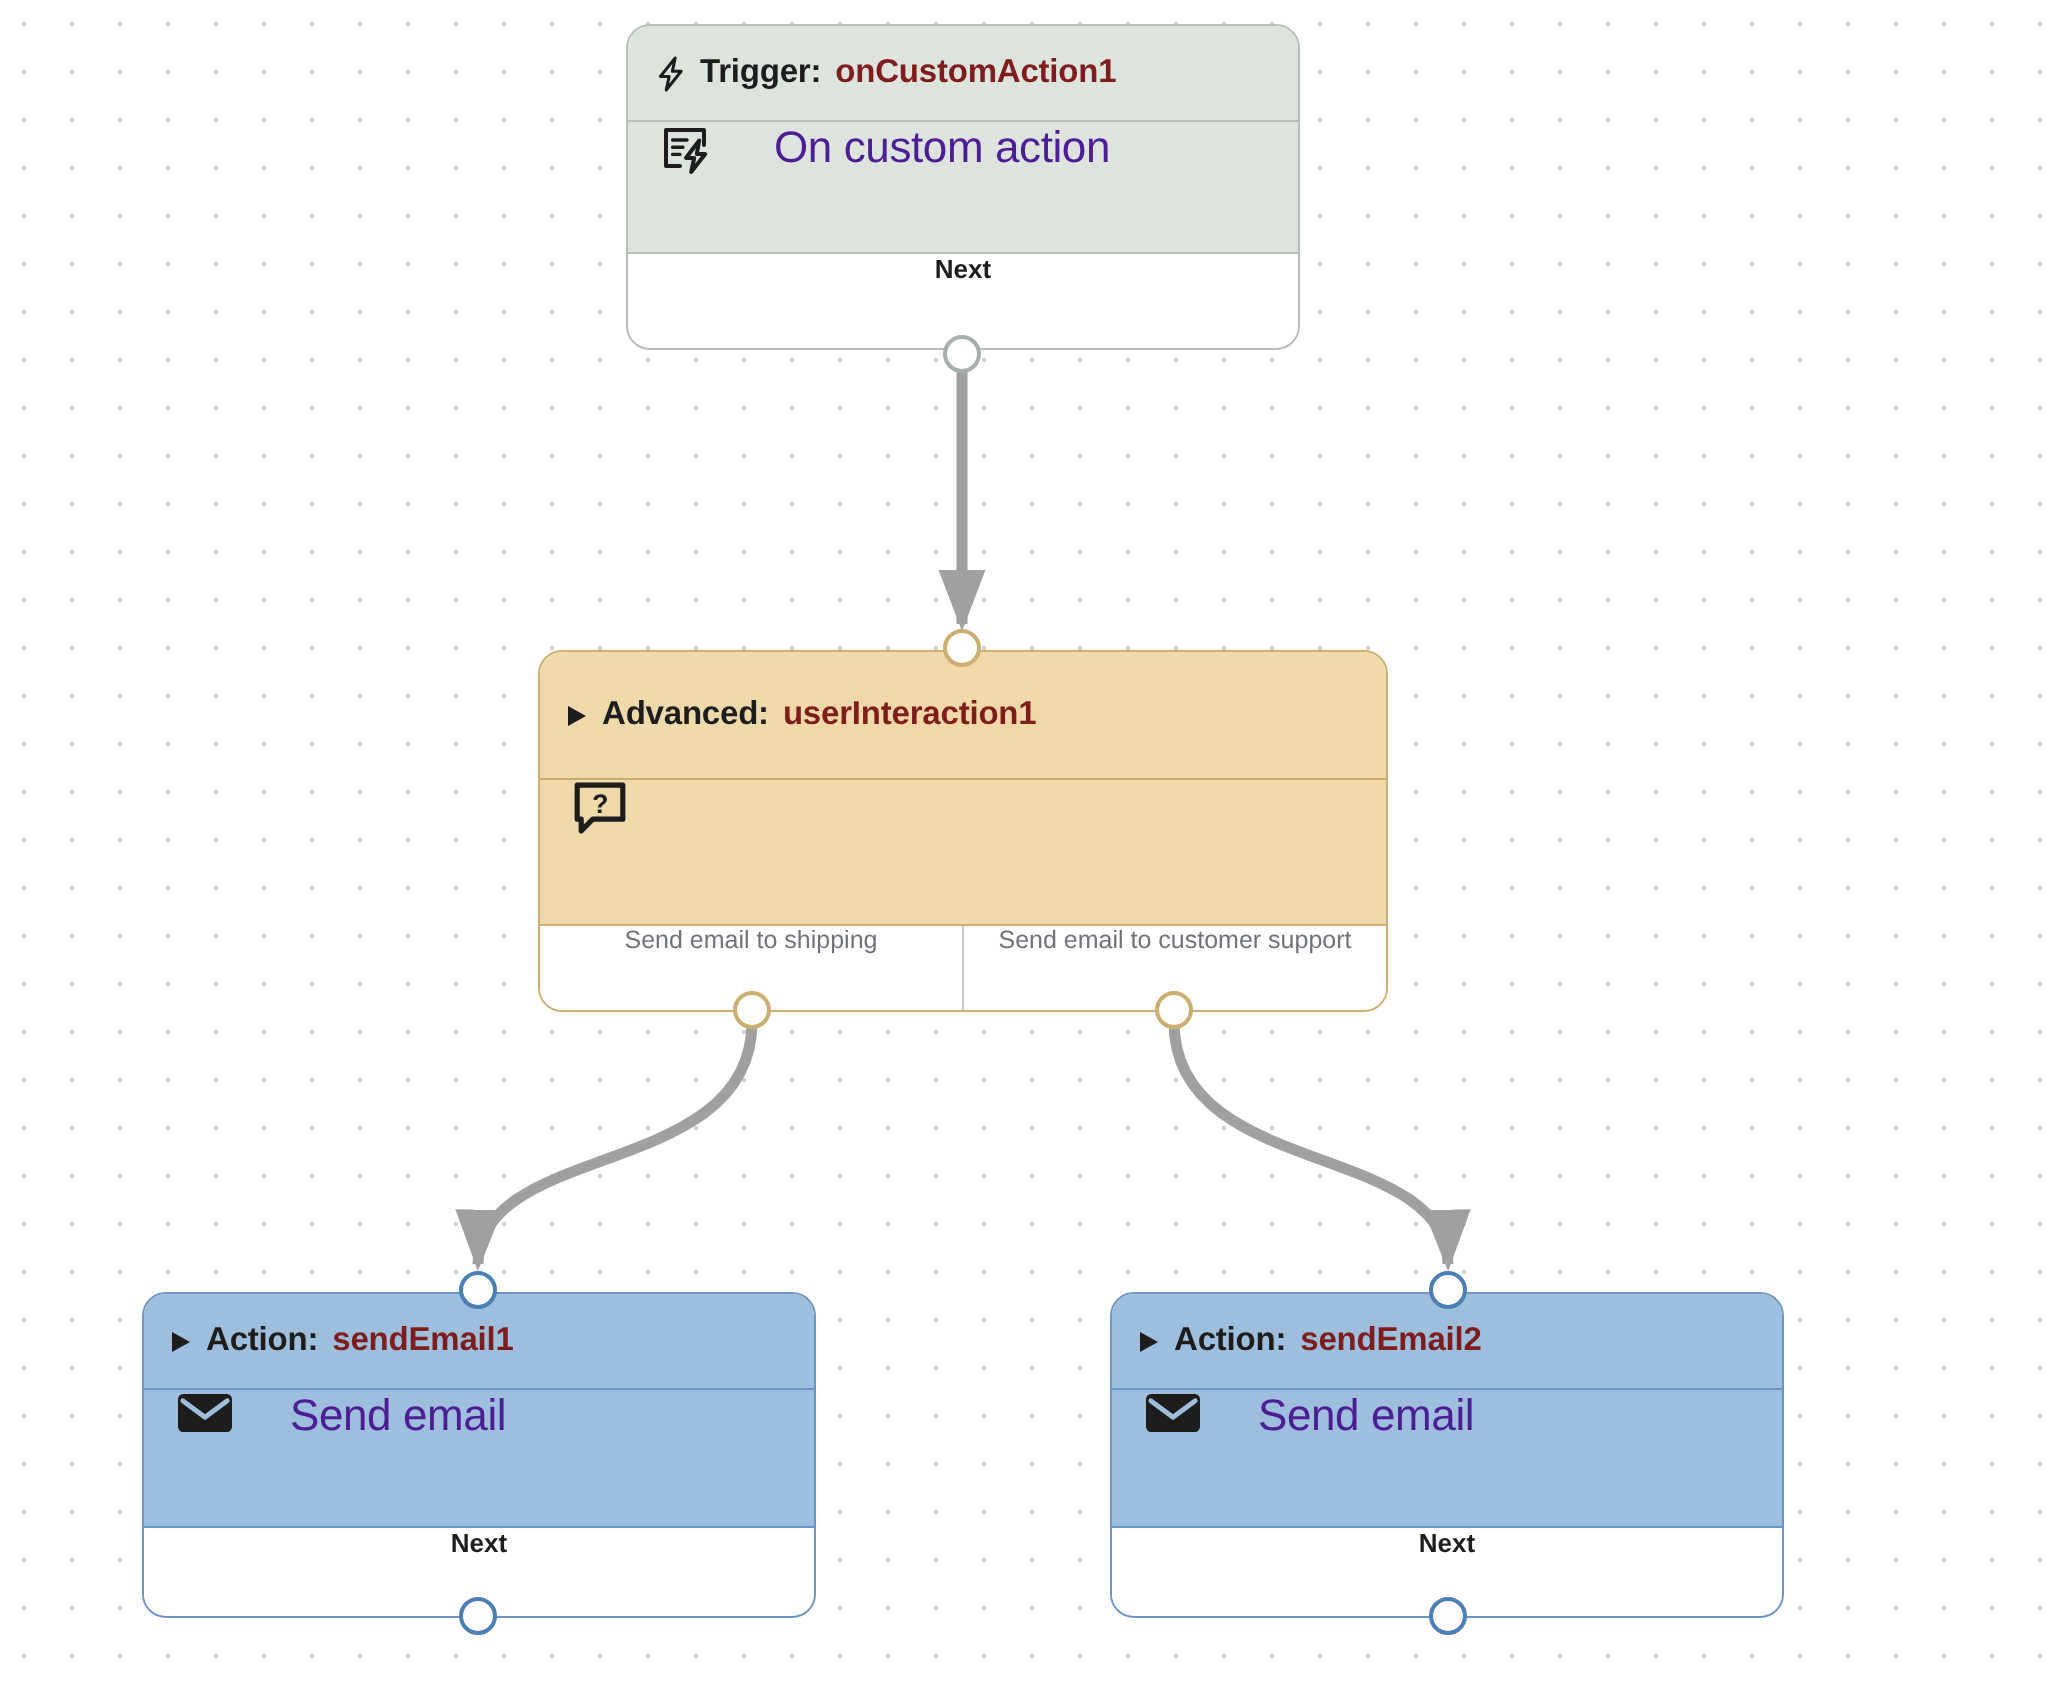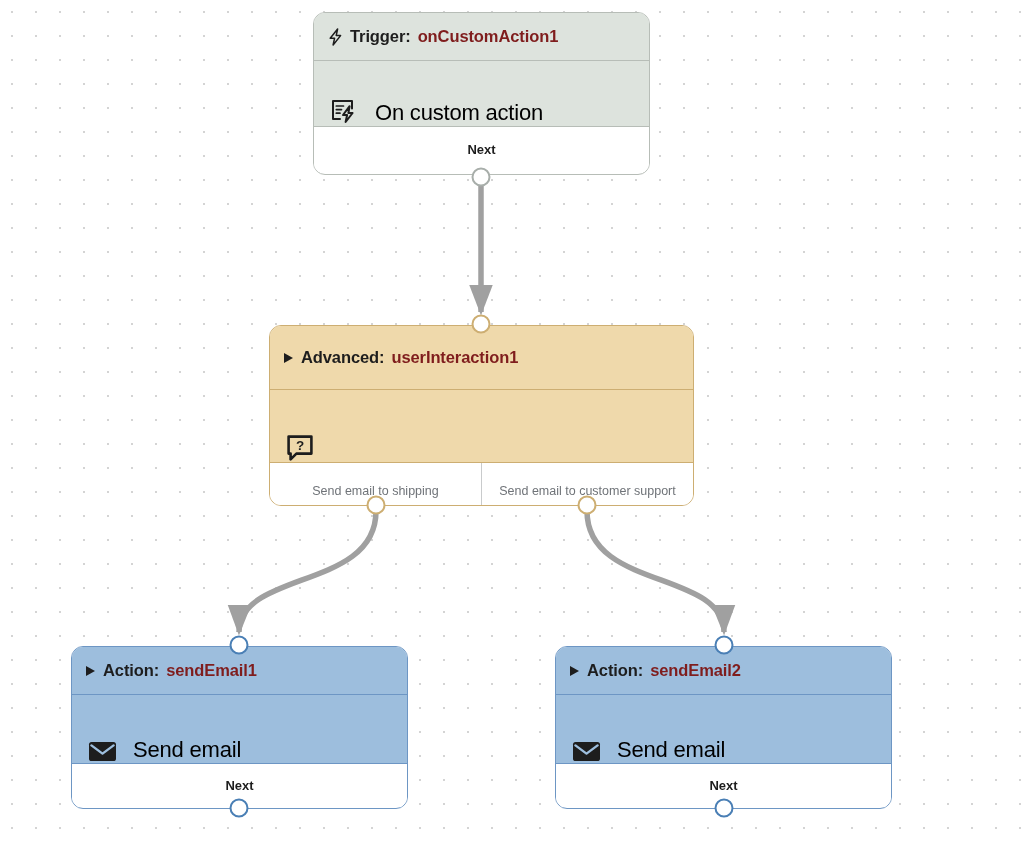--- a/index.html
+++ b/index.html
@@ -51,38 +51,38 @@
     letter-spacing: -0.1px;
     white-space: nowrap;
   }
   .node-head .head-id {
     font-weight: 700;
     color: #7f1d1d;
   }
   .node-body {
     box-sizing: border-box;
     display: flex;
-    align-items: flex-end;
-    gap: 16px;
+    align-items: flex-start;
+    gap: 28px;
     padding: 0 16px;
     font-size: 22px;
     font-weight: 400;
-    color: #000000;
+    color: #4c1d95;
     letter-spacing: -0.2px;
   }
   .node-ports {
     box-sizing: border-box;
     display: flex;
     background: #ffffff;
   }
   .port-cell {
     box-sizing: border-box;
     flex: 1 1 0;
     display: flex;
-    align-items: center;
+    align-items: flex-start;
     justify-content: center;
     text-align: center;
     font-size: 12.5px;
     line-height: 1.18;
     color: #6f7378;
     padding: 0 8px;
   }
   .port-cell.single {
     font-size: 13px;
     font-weight: 700;

